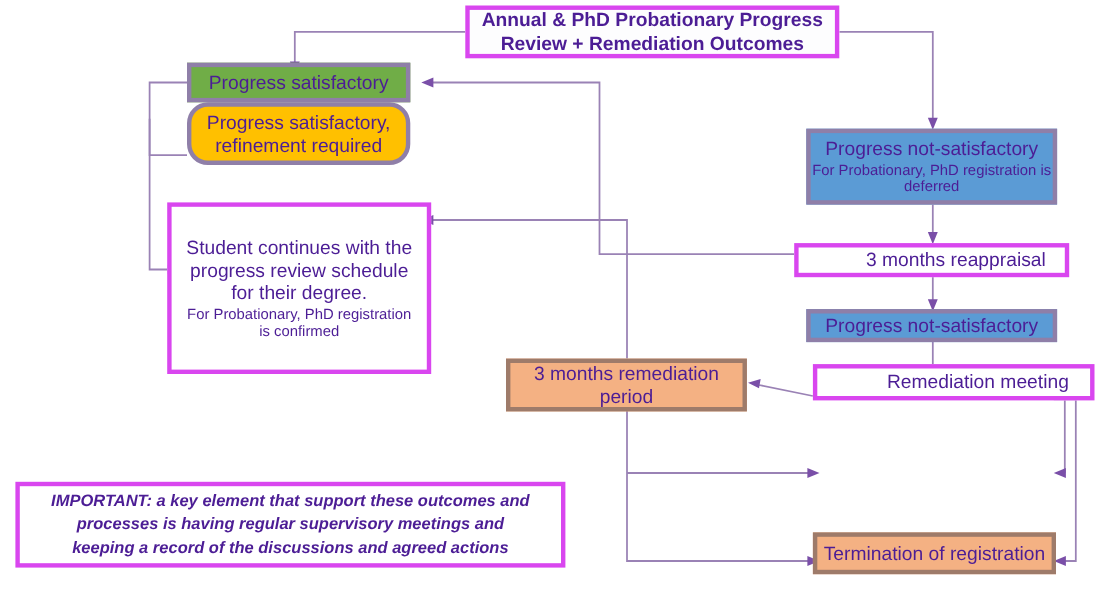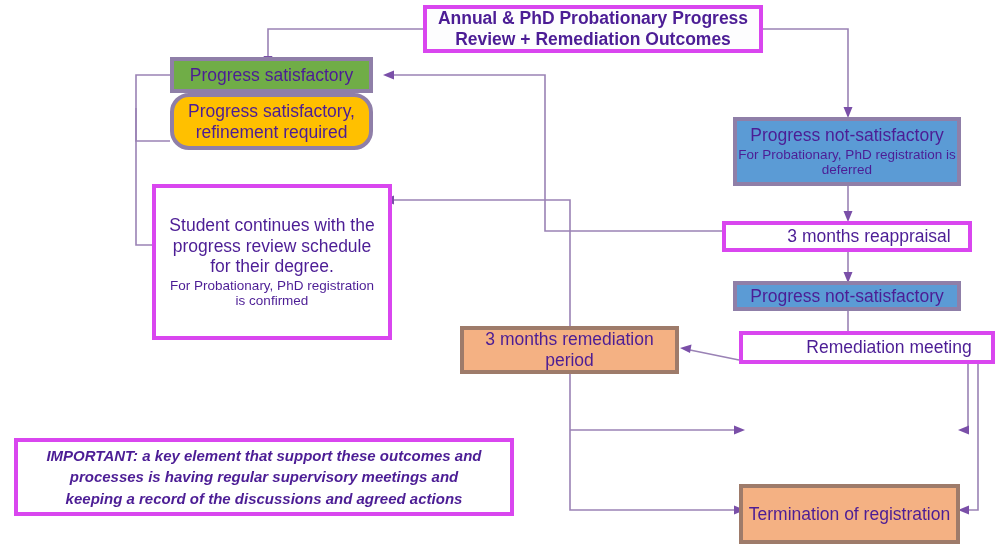--- a/index.html
+++ b/index.html
@@ -153,21 +153,21 @@
 
   <div class="node n-white" style="left:739px; top:331px; width:256px; height:33px;">
     <span class="main">Remediation meeting</span>
   </div>
 
   <div class="node n-peach" style="left:460px; top:326px; width:219px; height:48px;">
     <span class="main">3 months remediation period</span>
   </div>
 
 
-  <div class="node n-peach" style="left:739px; top:484px; width:221px; height:60px;">
+  <div class="node n-peach" style="left:739px; top:484px; width:221px; height:38px;">
     <span class="main">Termination of registration</span>
   </div>
 
   <div class="node n-important" style="left:14px; top:438px; width:500px; height:78px;">
     <span class="main">IMPORTANT: a key element that support these outcomes and processes is having regular supervisory meetings and keeping a record of the discussions and agreed actions</span>
   </div>
 
 </div>
 
 </body></html>

